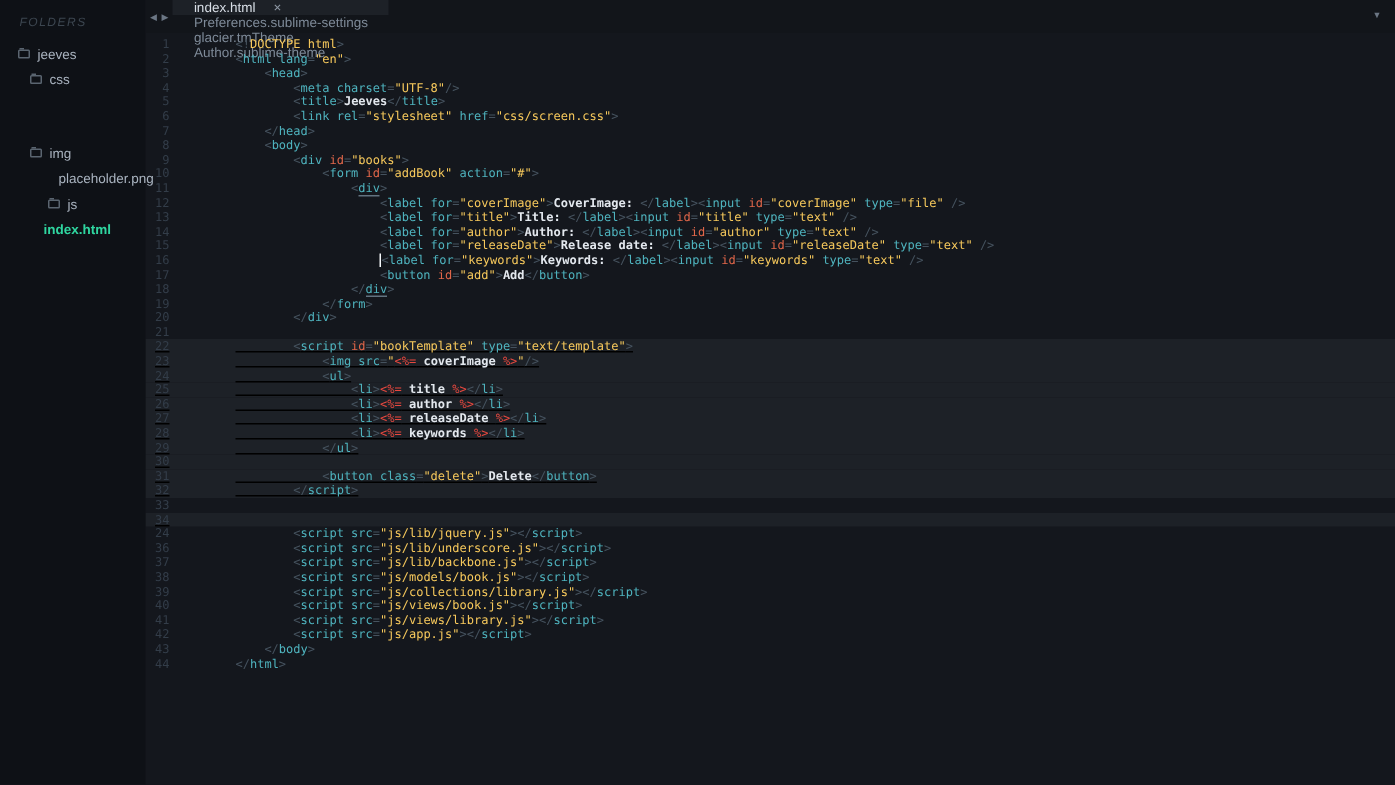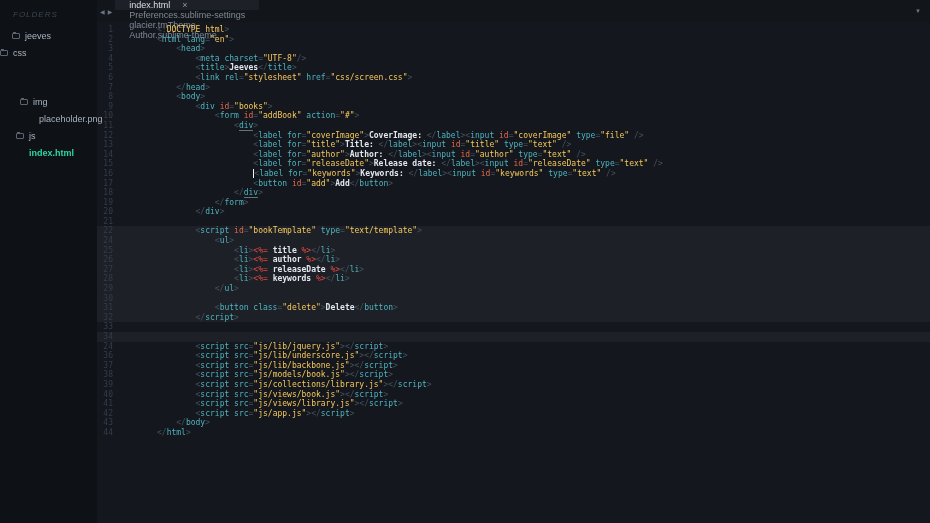--- a/index.html
+++ b/index.html
@@ -61,21 +61,21 @@
     margin-left:auto; display:flex; align-items:center; padding-right:9px;
     font-size:6px; color:var(--ui-icon,#6b7684); cursor:pointer;
   }
   
   #editor {
     flex:1; padding-top:3px; overflow:hidden;
     font-family:"DejaVu Sans Mono", monospace;
     font-size:8px; line-height:9.6px;
   }
   .row { display:flex; height:9.6px; }
-  .row.hl { background:var(--bg-highlight,#1d2127); }
+  .row.hl { background:var(--bg-highlight,#1d2127);text-decoration:underline; }
   .gut {
     flex:0 0 21px; text-align:right; padding-right:5px;
     color:var(--linenum,#333d49); user-select:none;
   }
   .code { white-space:pre; flex:1;margin-left:39px; }
   .sp { color:var(--c-punct,#45525e); }
   .st { color:var(--c-tag,#4fb4bf); }
   .si { color:var(--c-attr-id,#e2674a); }
   .ss { color:var(--c-string,#f7c95c); }
   .sw { color:var(--c-text,#e3e8ee); font-weight:bold; }
@@ -90,32 +90,32 @@
 <body>
 
 <div id="app">
   <div id="sidebar">
     <div id="folders-header">FOLDERS</div>
     <div id="file-tree">
         <div class="sitem" style="padding-left: 12px;">
           <span class="ficon"></span>
           <span>jeeves</span>
         </div>
-        <div class="sitem" style="">
+        <div class="sitem" style="padding-left: 20px;">
           <span class="ficon"></span>
           <span>css</span>
         </div>
         <div class="sitem" style="padding-left: 20px; margin-top: 32px;">
           <span class="ficon"></span>
           <span>img</span>
         </div>
         <div class="sitem" style="padding-left: 39px;">
           <span>placeholder.png</span>
         </div>
-        <div class="sitem" style="padding-left: 16px;">
+        <div class="sitem" style="padding-left: 32px;">
           <span class="ficon"></span>
           <span>js</span>
         </div>
         <div class="sitem factive" style="padding-left: 29px;">
           <span>index.html</span>
         </div>
       </div>
   </div>
   <div id="main">
     <div id="tabbar">
@@ -223,20 +223,24 @@
         </div>
         <div class="row">
           <span class="gut">21</span>
           <span class="code"></span>
         </div>
         <div class="row hl">
           <span class="gut">22</span>
           <span class="code"><span class="sp">        &lt;</span><span class="st">script</span><span class="si"> id</span><span class="sp">=</span><span class="ss">"bookTemplate"</span><span class="st"> type</span><span class="sp">=</span><span class="ss">"text/template"</span><span class="sp">&gt;</span></span>
         </div>
         <div class="row hl">
+          <span class="gut">23</span>
+          <span class="code"><span class="sp">            &lt;</span><span class="st">img src</span><span class="sp">=</span><span class="ss">"</span><span class="sr">&lt;%=</span><span class="sw"> coverImage </span><span class="sr">%&gt;</span><span class="ss">"</span><span class="sp">/&gt;</span></span>
+        </div>
+        <div class="row hl">
           <span class="gut">24</span>
           <span class="code"><span class="sp">            &lt;</span><span class="st">ul</span><span class="sp">&gt;</span></span>
         </div>
         <div class="row hl">
           <span class="gut">25</span>
           <span class="code"><span class="sp">                &lt;</span><span class="st">li</span><span class="sp">&gt;</span><span class="sr">&lt;%=</span><span class="sw"> title </span><span class="sr">%&gt;</span><span class="sp">&lt;/</span><span class="st">li</span><span class="sp">&gt;</span></span>
         </div>
         <div class="row hl">
           <span class="gut">26</span>
           <span class="code"><span class="sp">                &lt;</span><span class="st">li</span><span class="sp">&gt;</span><span class="sr">&lt;%=</span><span class="sw"> author </span><span class="sr">%&gt;</span><span class="sp">&lt;/</span><span class="st">li</span><span class="sp">&gt;</span></span>

